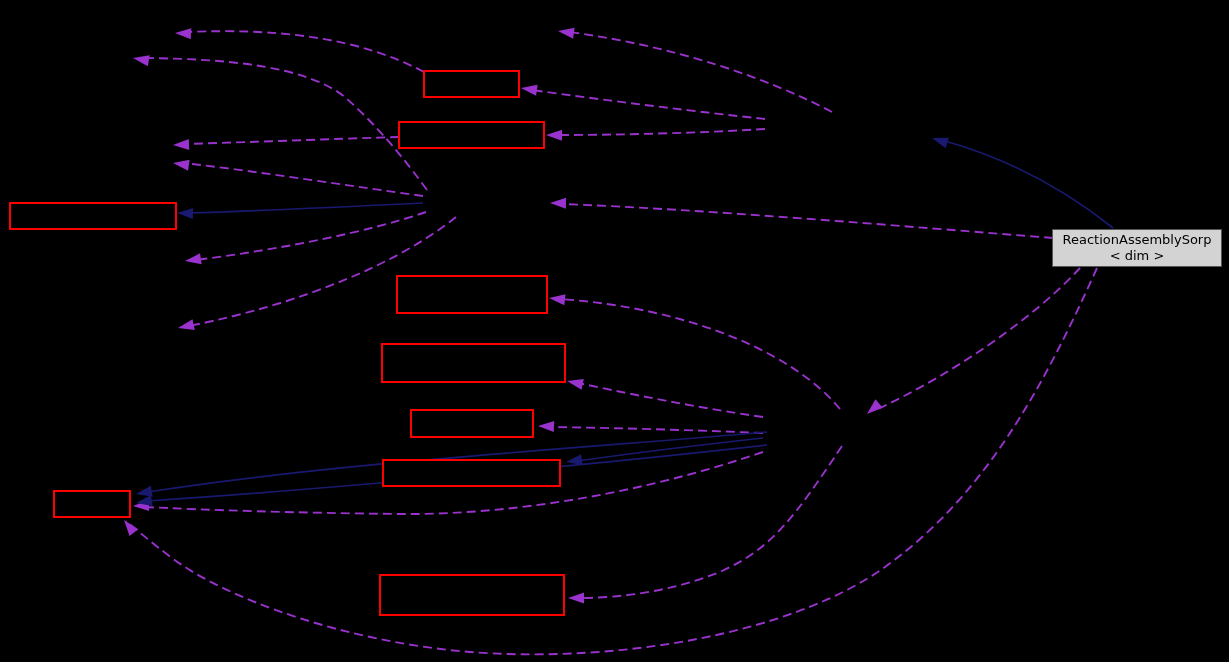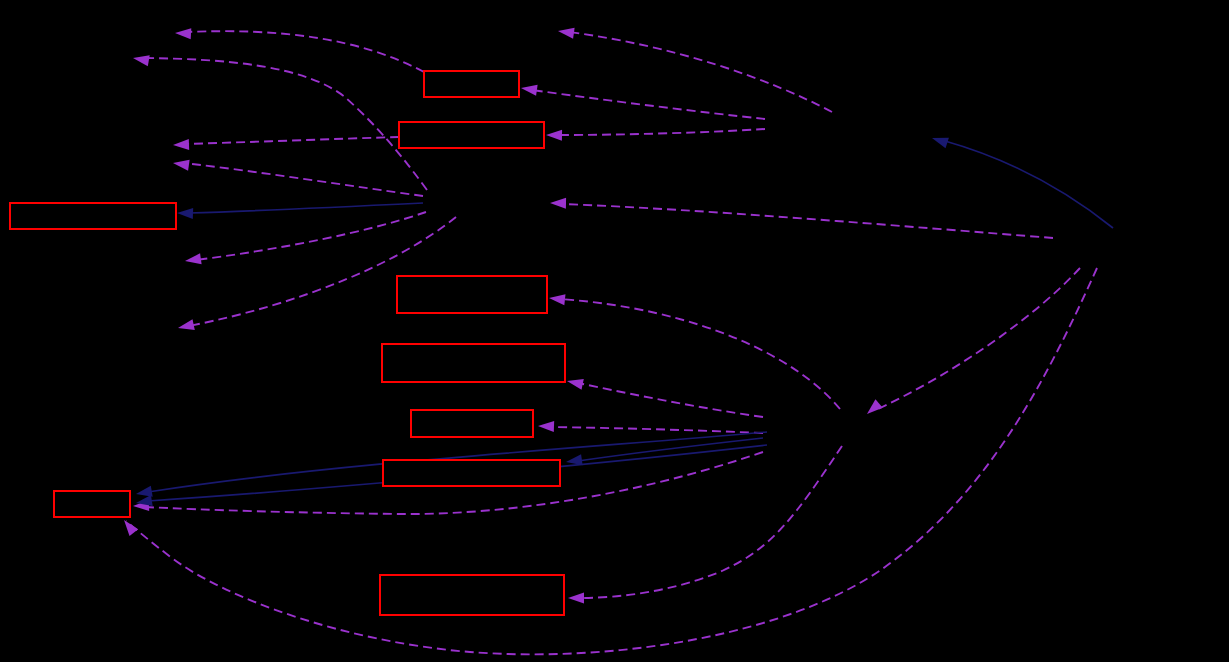--- a/index.html
+++ b/index.html
@@ -62,13 +62,17 @@
       <rect x="424" y="71" width="95" height="26" fill="#000000" stroke="#ff0000" stroke-width="2"></rect>
       <rect x="399" y="122" width="145" height="26" fill="#000000" stroke="#ff0000" stroke-width="2"></rect>
       <rect x="10" y="203" width="166" height="26" fill="#000000" stroke="#ff0000" stroke-width="2"></rect>
       <rect x="397" y="276" width="150" height="37" fill="#000000" stroke="#ff0000" stroke-width="2"></rect>
       <rect x="382" y="344" width="183" height="38" fill="#000000" stroke="#ff0000" stroke-width="2"></rect>
       <rect x="411" y="410" width="122" height="27" fill="#000000" stroke="#ff0000" stroke-width="2"></rect>
       <rect x="383" y="460" width="177" height="26" fill="#000000" stroke="#ff0000" stroke-width="2"></rect>
       <rect x="54" y="491" width="76" height="26" fill="#000000" stroke="#ff0000" stroke-width="2"></rect>
       <rect x="380" y="575" width="184" height="40" fill="#000000" stroke="#ff0000" stroke-width="2"></rect>
     </svg>
+  <div id="main-node" style="left: 1052px; top: 229px; width: 170px; height: 38px; background: rgb(211, 211, 211); border: 1px solid rgb(85, 85, 85); color: rgb(0, 0, 0);">
+    <span>ReactionAssemblySorp</span>
+    <span>&lt; dim &gt;</span>
+  </div>
 </div>
 
 </body></html>

